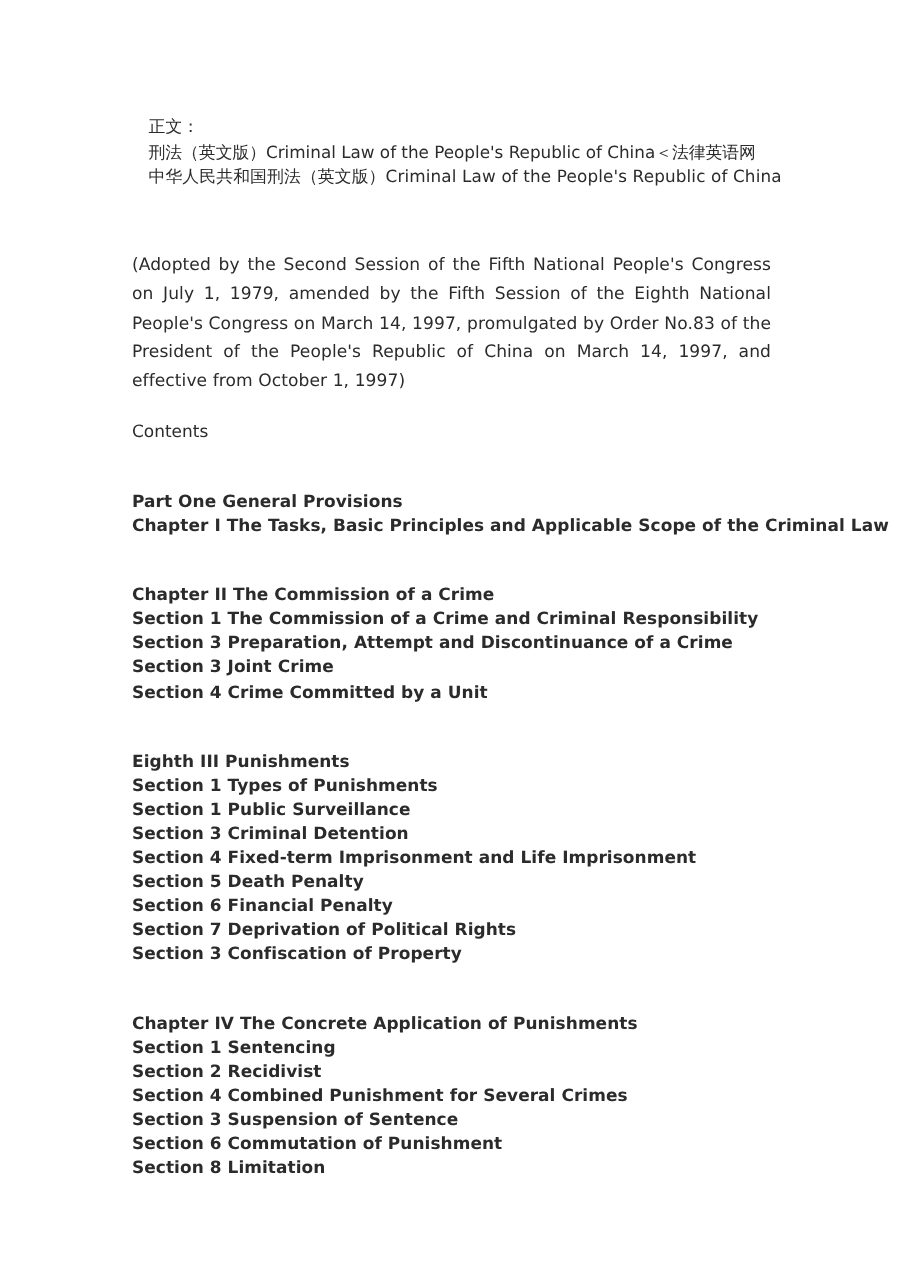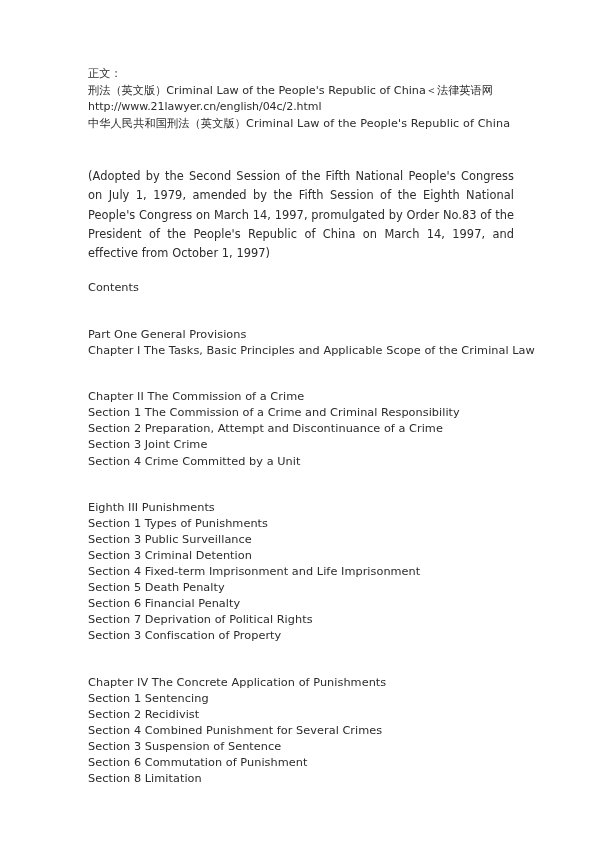--- a/index.html
+++ b/index.html
@@ -27,21 +27,21 @@
 
   .content {
     position: absolute;
     left: 88px;
     top: 66px;
     width: 426px;
   }
 
   
   .masthead {
-    margin: 0;
+    margin: 11px;
   }
   .masthead .line {
     font-size: 11.2px;
     line-height: 16.5px;
     white-space: nowrap;
     letter-spacing: 0.1px;
   }
   .masthead .line-cjk-title {
     display: flex;
     width: 426px;
@@ -93,38 +93,38 @@
     margin: 0 0 30px 0;
   }
   .toc-group:last-child {
     margin-bottom: 18px;
   }
   .toc-line {
     font-size: 11.3px;
     line-height: 16.1px;
     white-space: nowrap;
     letter-spacing: 0.04px;
+    font-weight: bold;
   }
 </style>
 </head>
 <body>
 
 <div class="page">
   <div class="content">
 
     <div class="masthead">
       <div class="line cjk">正文：</div>
 
       <div class="line-cjk-title">
         <span class="seg cjk">刑法（英文版）</span>
         <span class="seg">Criminal Law of the People's Republic of China</span>
         <span class="seg cjk">＜法律英语网</span>
       </div>
 
-      <div class="url-line">http://www.21lawyer.cn/english/04c/2.html</div>
 
       <div class="line">
         <span class="cjk">中华人民共和国刑法（英文版）</span><span>Criminal Law of the People's Republic of China</span>
       </div>
     </div>
 
     <div class="adoption">
       <span>(Adopted by the Second Session of the Fifth National People's Congress on July 1, 1979, amended by the Fifth Session of the Eighth National People's Congress on March 14, 1997, promulgated by Order No.83 of the President of the People's Republic of China on March 14, 1997, and effective from October 1, 1997)</span>
     </div>
 
@@ -132,29 +132,29 @@
       <div class="toc-heading">Contents</div>
 
       <div class="toc-group">
         <div class="toc-line">Part One General Provisions</div>
         <div class="toc-line">Chapter I The Tasks, Basic Principles and Applicable Scope of the Criminal Law</div>
       </div>
 
       <div class="toc-group">
         <div class="toc-line">Chapter II The Commission of a Crime</div>
         <div class="toc-line">Section 1 The Commission of a Crime and Criminal Responsibility</div>
-        <div class="toc-line">Section 2 Preparation, Attempt and Discontinuance of a Crime</div>
+        <div class="toc-line">Section 3 Preparation, Attempt and Discontinuance of a Crime</div>
         <div class="toc-line">Section 3 Joint Crime</div>
         <div class="toc-line">Section 4 Crime Committed by a Unit</div>
       </div>
 
       <div class="toc-group">
         <div class="toc-line">Eighth III Punishments</div>
         <div class="toc-line">Section 1 Types of Punishments</div>
-        <div class="toc-line">Section 3 Public Surveillance</div>
+        <div class="toc-line">Section 1 Public Surveillance</div>
         <div class="toc-line">Section 3 Criminal Detention</div>
         <div class="toc-line">Section 4 Fixed-term Imprisonment and Life Imprisonment</div>
         <div class="toc-line">Section 5 Death Penalty</div>
         <div class="toc-line">Section 6 Financial Penalty</div>
         <div class="toc-line">Section 7 Deprivation of Political Rights</div>
         <div class="toc-line">Section 3 Confiscation of Property</div>
       </div>
 
       <div class="toc-group">
         <div class="toc-line">Chapter IV The Concrete Application of Punishments</div>

